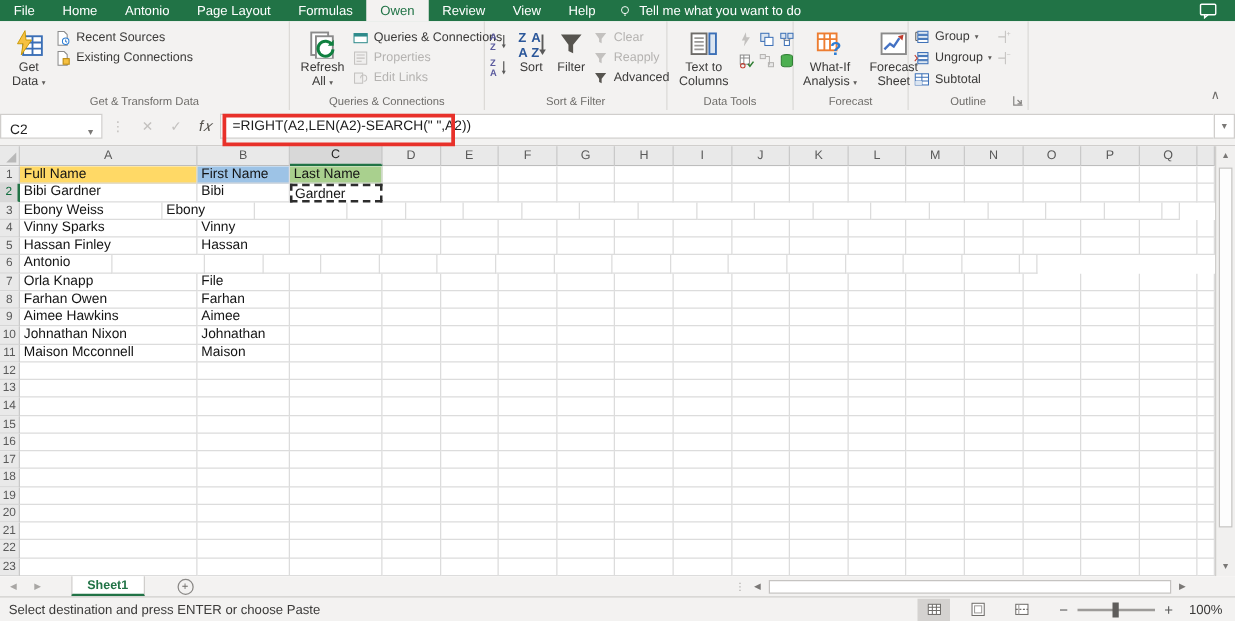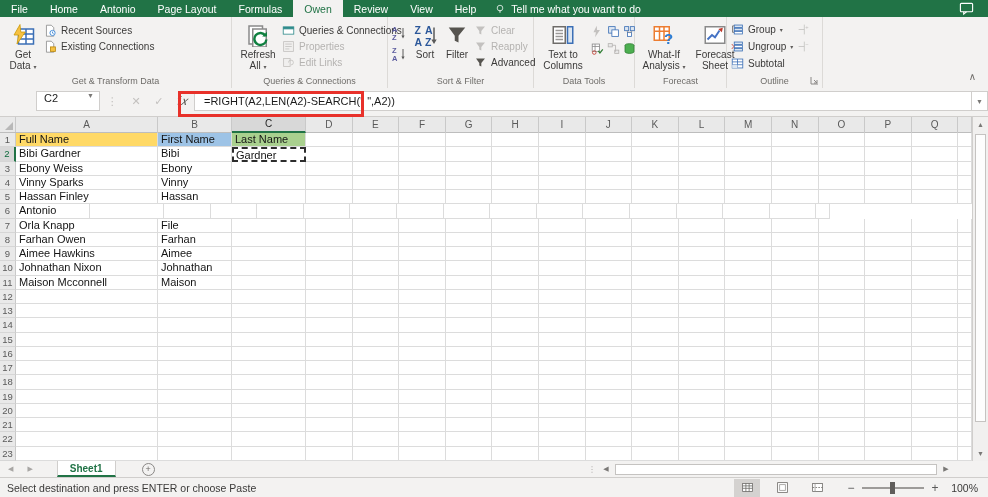--- a/index.html
+++ b/index.html
@@ -27,21 +27,21 @@
   .car{font-size:6px;color:#5f5d5b;line-height:6px;}
   .ic16{width:16px;height:16px;flex:none;}
   .ic13{width:13px;height:13px;flex:none;}
   .ic24{width:24px;height:24px;flex:none;}
   .ribbon-collapse{position:absolute;right:12px;bottom:6px;color:#6e6c69;font-size:10px;}
   .icngrid{display:grid;grid-template-columns:15px 15px 15px;grid-auto-rows:16px;gap:1px;padding-top:2px;align-items:center;justify-items:center;}
   .dlauncher{position:absolute;right:3px;bottom:3px;width:9px;height:9px;}
 
   
   .fbar{position:absolute;left:0;top:88px;width:988px;height:29px;background:#f3f2f1;border-bottom:1px solid #d0cecc;box-sizing:border-box;display:flex;align-items:flex-start;padding-top:3px;}
-  .namebox{width:64px;height:20px;background:#fff;border:1px solid #d0cecc;box-sizing:border-box;display:flex;align-items:flex-start;font-size:11px;color:#222;padding-left:7px;flex:none;margin-left:36px;}
+  .namebox{width:82px;height:20px;background:#fff;border:1px solid #d0cecc;box-sizing:border-box;display:flex;align-items:flex-end;font-size:11px;color:#222;padding-left:7px;flex:none;}
   .namebox .nb-car{margin-left:auto;padding-right:5px;color:#7a7876;font-size:7px;}
   .fxblock{width:94px;height:20px;display:flex;align-items:center;justify-content:space-around;flex:none;color:#c3c1bf;}
   .fxblock .fx{color:#56544f;font-style:italic;font-size:12px;}
   .formula-area{flex:1;height:20px;background:#fff;border:1px solid #d0cecc;border-right:none;box-sizing:border-box;display:flex;align-items:center;padding-left:9px;font-size:11px;color:#1c1c1c;}
   .fbar-dd{width:17px;height:20px;background:#fff;border:1px solid #d0cecc;box-sizing:border-box;display:flex;align-items:center;justify-content:center;color:#7a7876;font-size:7px;flex:none;}
   .red-box{position:absolute;left:178px;top:91px;width:186px;height:26px;border:3px solid #e8312a;box-sizing:border-box;z-index:40;pointer-events:none;}
 
   
   .colheaders{position:absolute;left:0;top:117px;width:972px;height:16px;display:flex;background:#e9e9e9;border-bottom:1px solid #bdbdbd;box-sizing:border-box;}
   .corner{width:16px;height:100%;border-right:1px solid #c9c9c9;box-sizing:border-box;position:relative;flex:none;background:#e9e9e9;}
@@ -552,21 +552,21 @@
         <div class="cell" style="width: 46.6px;"></div>
         <div class="cell" style="width: 46.6px;"></div>
         <div class="cell" style="width: 46.6px;"></div>
         <div class="cell" style="width: 46.6px;"></div>
         <div class="cell" style="width: 46.6px;"></div>
         <div class="cell" style="width: 46.6px;"></div>
         <div class="cell" style="width: 13.6px;"></div>
       </div>
       <div class="grow">
         <div class="rowh">3</div>
-        <div class="cell" style="width: 142px;">Ebony Weiss</div>
+        <div class="cell" style="width: 114px;">Ebony Weiss</div>
         <div class="cell" style="width: 74px;">Ebony</div>
         <div class="cell" style="width: 74px;"></div>
         <div class="cell" style="width: 46.6px;"></div>
         <div class="cell" style="width: 46.6px;"></div>
         <div class="cell" style="width: 46.6px;"></div>
         <div class="cell" style="width: 46.6px;"></div>
         <div class="cell" style="width: 46.6px;"></div>
         <div class="cell" style="width: 46.6px;"></div>
         <div class="cell" style="width: 46.6px;"></div>
         <div class="cell" style="width: 46.6px;"></div>

